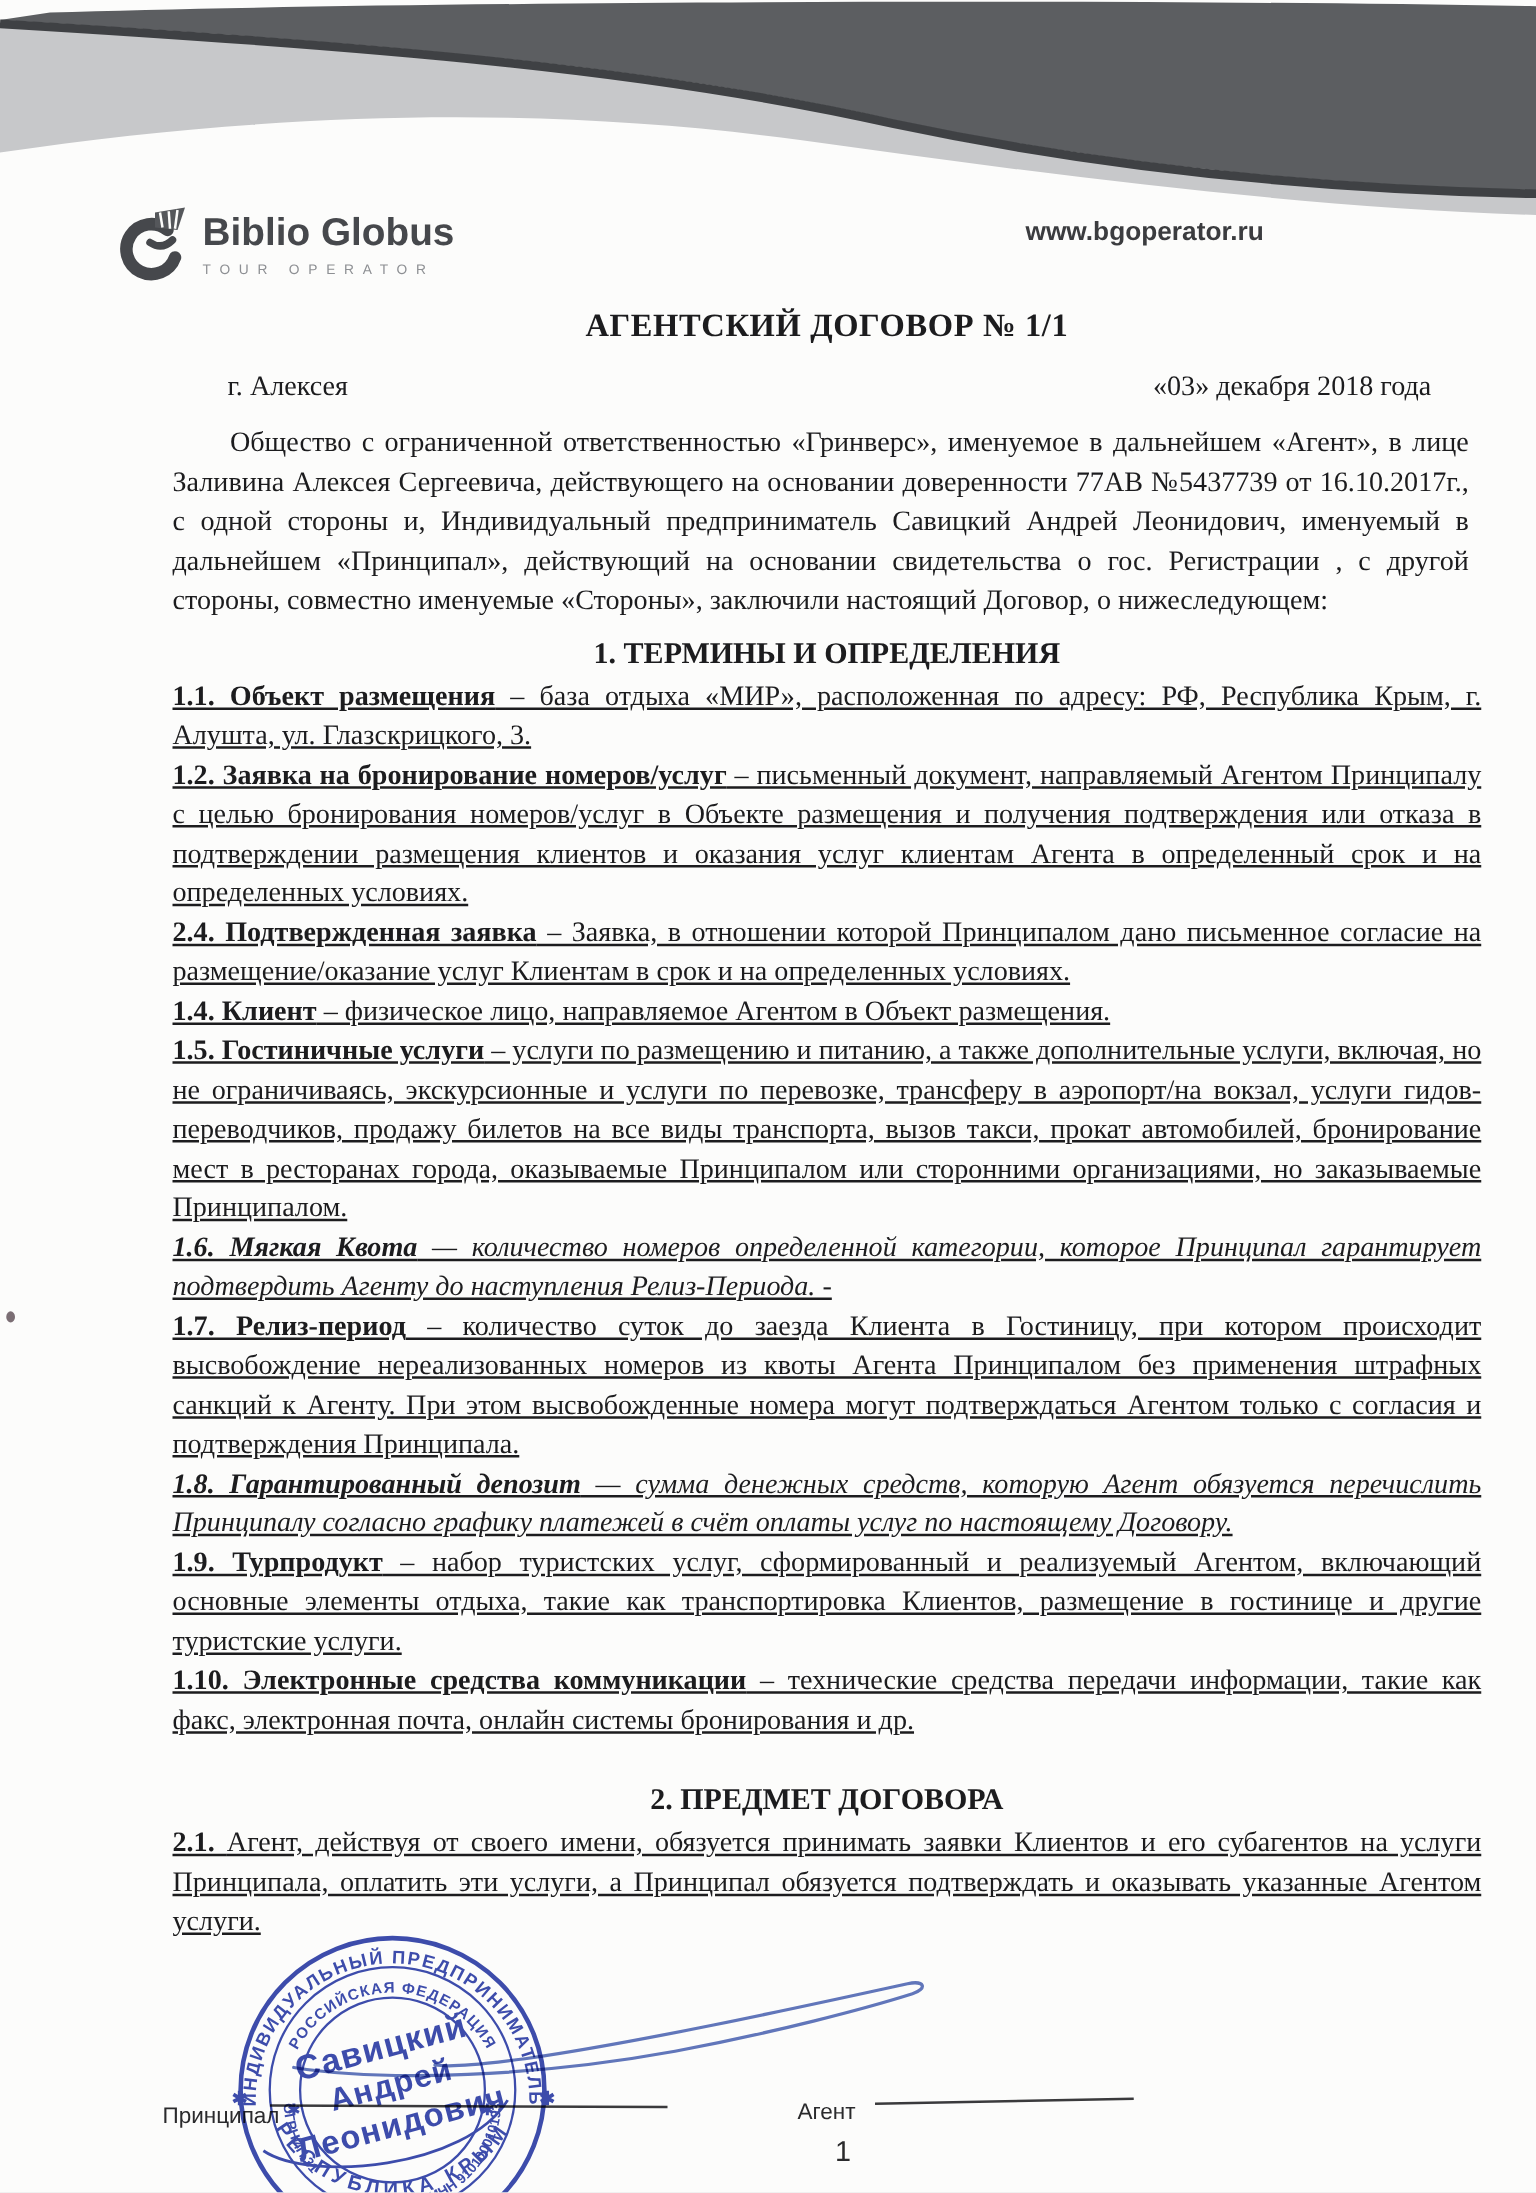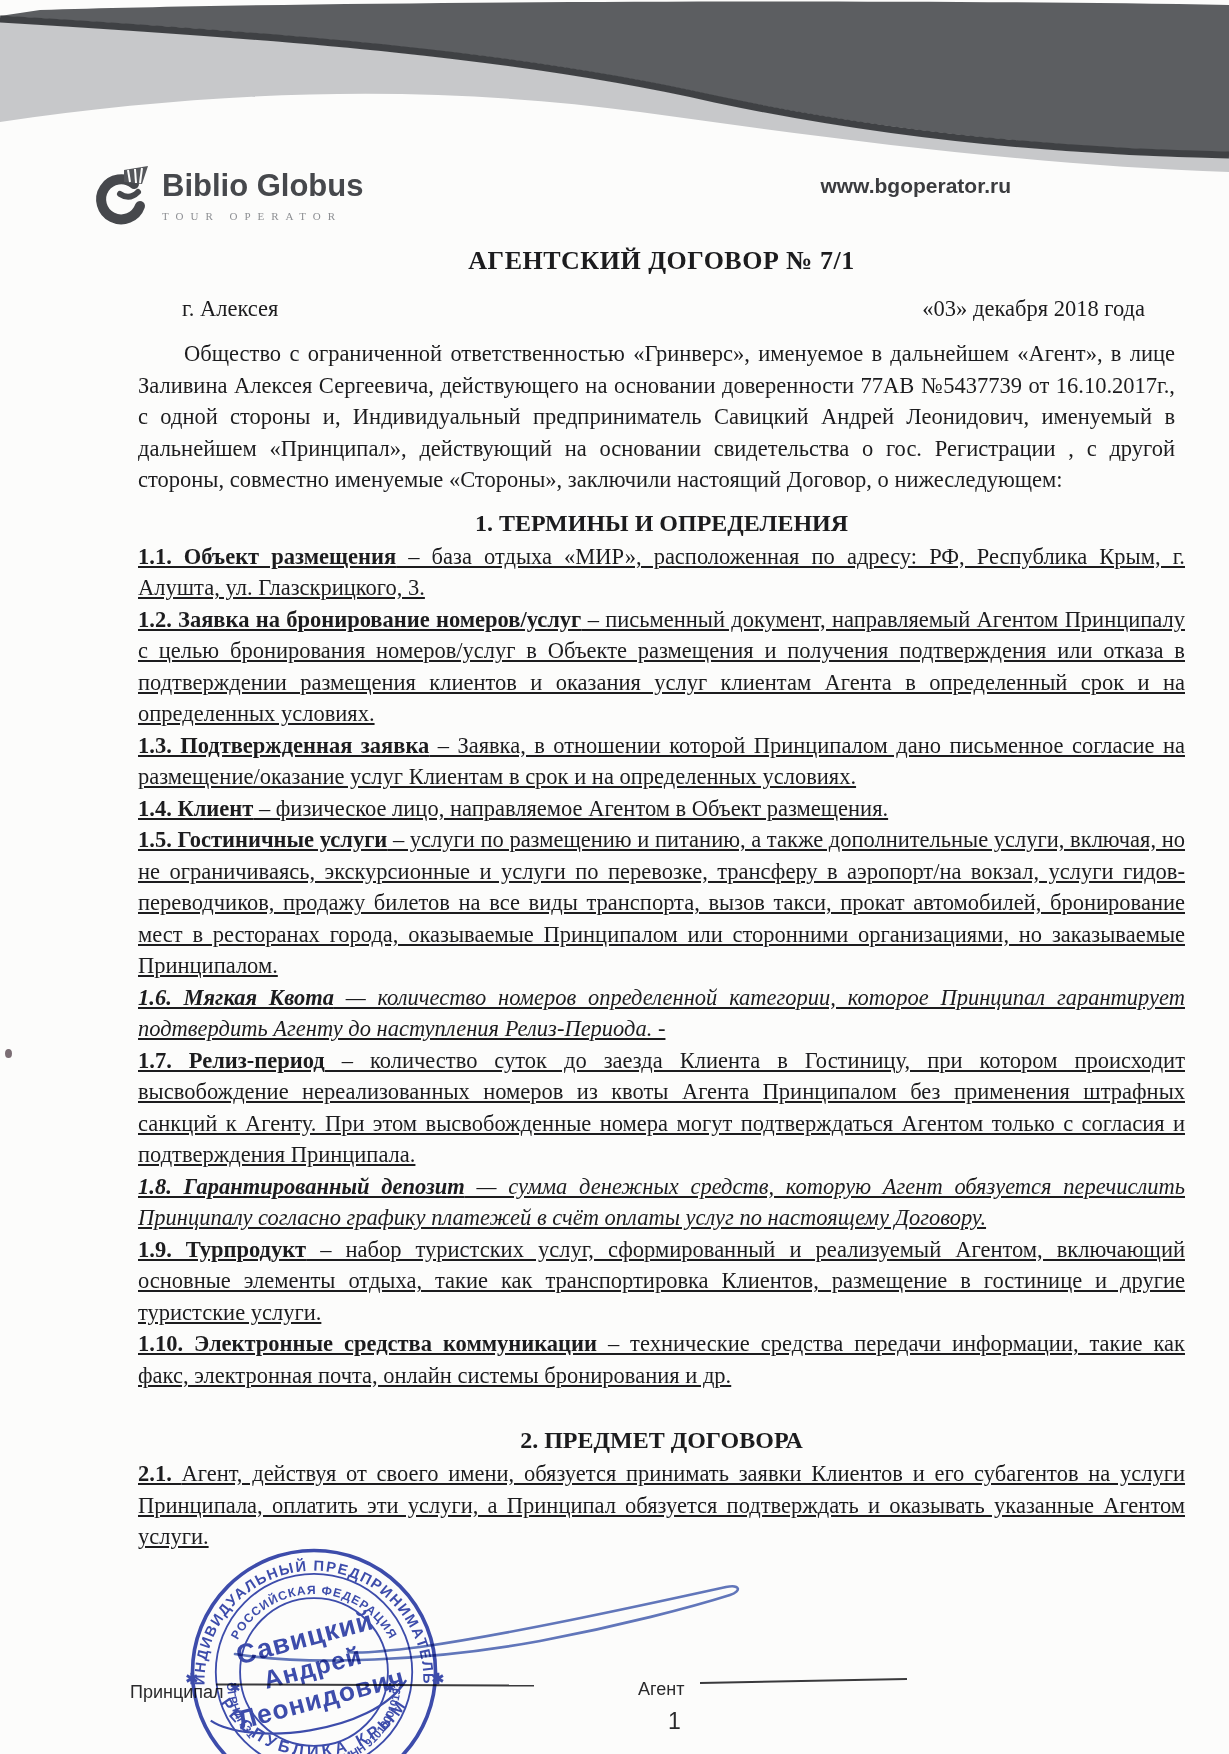--- a/index.html
+++ b/index.html
@@ -9,21 +9,21 @@
     font-family:"Liberation Serif", serif;color:#1c1c1e;padding-left:40px;
   }
   
   .wave-header{position:absolute;top:0;left:0;width:1229px;height:176px;}
   
   .logo-row{position:absolute;top:160px;left:0;width:1229px;height:90px;}
   .logo-block{position:absolute;left:94px;top:4px;display:flex;align-items:flex-start;}
   .logo-mark{width:56px;height:64px;margin-right:12px;}
   .logo-text{padding-top:6px;}
   .logo-title{font-family:"Liberation Sans",sans-serif;font-weight:bold;font-size:31px;color:#46484c;line-height:1;}
-  .logo-subtitle{font-family:Liberation Serif, serif;font-size:11px;letter-spacing:7px;color:#8d8f93;margin-top:9px;}
+  .logo-subtitle{font-family:Liberation Sans, sans-serif;font-size:11px;letter-spacing:7px;color:#8d8f93;margin-top:9px;}
   .website{
     position:absolute;right:218px;top:14px;
     font-family:"Liberation Sans",sans-serif;font-weight:bold;font-size:21px;color:#3b3c3f;
   }
   
   .content{position:absolute;left:138px;top:246px;width:1047px;}
   .doc-title{margin:0;text-align:center;font-size:26px;font-weight:bold;letter-spacing:.5px;}
   .meta-row{display:flex;justify-content:space-between;margin-top:20px;font-size:22.5px;}
   .meta-city{padding-left:44px;}
   .meta-date{padding-right:40px;text-align:center;}
@@ -71,34 +71,34 @@
       </svg>
       <div class="logo-text">
         <div class="logo-title">Biblio Globus</div>
         <div class="logo-subtitle">TOUR OPERATOR</div>
       </div>
     </div>
     <div class="website">www.bgoperator.ru</div>
   </div>
 
   <div class="content">
-    <h1 class="doc-title">АГЕНТСКИЙ ДОГОВОР № 7/1</h1>
+    <h1 class="doc-title">АГЕНТСКИЙ ДОГОВОР № 1/1</h1>
 
     <div class="meta-row">
       <span class="meta-city">г. Алексея</span>
       <span class="meta-date">«03» декабря  2018 года</span>
     </div>
 
     <p class="preamble">Общество с ограниченной ответственностью «Гринверс», именуемое в дальнейшем «Агент», в лице Заливина Алексея Сергеевича, действующего на основании доверенности 77АВ №5437739 от 16.10.2017г., с одной стороны и, Индивидуальный предприниматель Савицкий Андрей Леонидович, именуемый в дальнейшем «Принципал», действующий на основании свидетельства о гос. Регистрации , с другой стороны, совместно именуемые «Стороны», заключили настоящий Договор, о нижеследующем:</p>
 
     <h2 class="sec-heading">1. ТЕРМИНЫ И ОПРЕДЕЛЕНИЯ</h2>
 
     <p class="clause"><span class="term">1.1. Объект размещения</span><span> – база отдыха «МИР», расположенная по адресу: РФ, Республика Крым, г. Алушта, ул. Глазскрицкого, 3.</span></p>
     <p class="clause"><span class="term">1.2. Заявка на бронирование номеров/услуг</span><span> – письменный документ, направляемый Агентом Принципалу с целью бронирования номеров/услуг в Объекте размещения и получения подтверждения или отказа в подтверждении размещения клиентов и оказания услуг клиентам Агента в определенный срок и на определенных условиях.</span></p>
-    <p class="clause"><span class="term">1.3. Подтвержденная заявка</span><span> – Заявка, в отношении которой Принципалом дано письменное согласие на размещение/оказание услуг Клиентам в срок и на определенных условиях.</span></p>
+    <p class="clause"><span class="term">2.4. Подтвержденная заявка</span><span> – Заявка, в отношении которой Принципалом дано письменное согласие на размещение/оказание услуг Клиентам в срок и на определенных условиях.</span></p>
     <p class="clause"><span class="term">1.4. Клиент</span><span> – физическое лицо, направляемое Агентом  в Объект размещения.</span></p>
     <p class="clause"><span class="term">1.5. Гостиничные услуги</span><span> – услуги по размещению и питанию, а также дополнительные услуги, включая, но не ограничиваясь, экскурсионные и услуги по перевозке, трансферу в аэропорт/на вокзал, услуги гидов-переводчиков, продажу билетов на все виды транспорта, вызов такси, прокат автомобилей, бронирование мест в ресторанах города, оказываемые Принципалом или сторонними организациями, но заказываемые Принципалом.</span></p>
     <p class="clause italic"><span class="term">1.6. Мягкая Квота</span><span> — количество номеров определенной категории, которое Принципал гарантирует подтвердить Агенту до наступления Релиз-Периода. -</span></p>
     <p class="clause"><span class="term">1.7. Релиз-период</span><span> – количество суток до заезда Клиента в Гостиницу, при котором происходит высвобождение нереализованных номеров из квоты Агента Принципалом без применения штрафных санкций к Агенту. При этом высвобожденные номера могут подтверждаться Агентом только с согласия и подтверждения Принципала.</span></p>
     <p class="clause italic"><span class="term">1.8. Гарантированный депозит</span><span> — сумма денежных средств, которую Агент обязуется перечислить Принципалу согласно графику платежей в счёт оплаты услуг по настоящему Договору.</span></p>
     <p class="clause"><span class="term">1.9. Турпродукт</span><span> – набор туристских услуг, сформированный и реализуемый Агентом, включающий основные элементы отдыха, такие как транспортировка Клиентов, размещение в гостинице и другие туристские услуги.</span></p>
     <p class="clause"><span class="term">1.10.  Электронные средства коммуникации</span><span> – технические средства передачи информации, такие как факс, электронная почта, онлайн системы бронирования и др.</span></p>
 
     <h2 class="sec-heading second">2. ПРЕДМЕТ ДОГОВОРА</h2>
 

